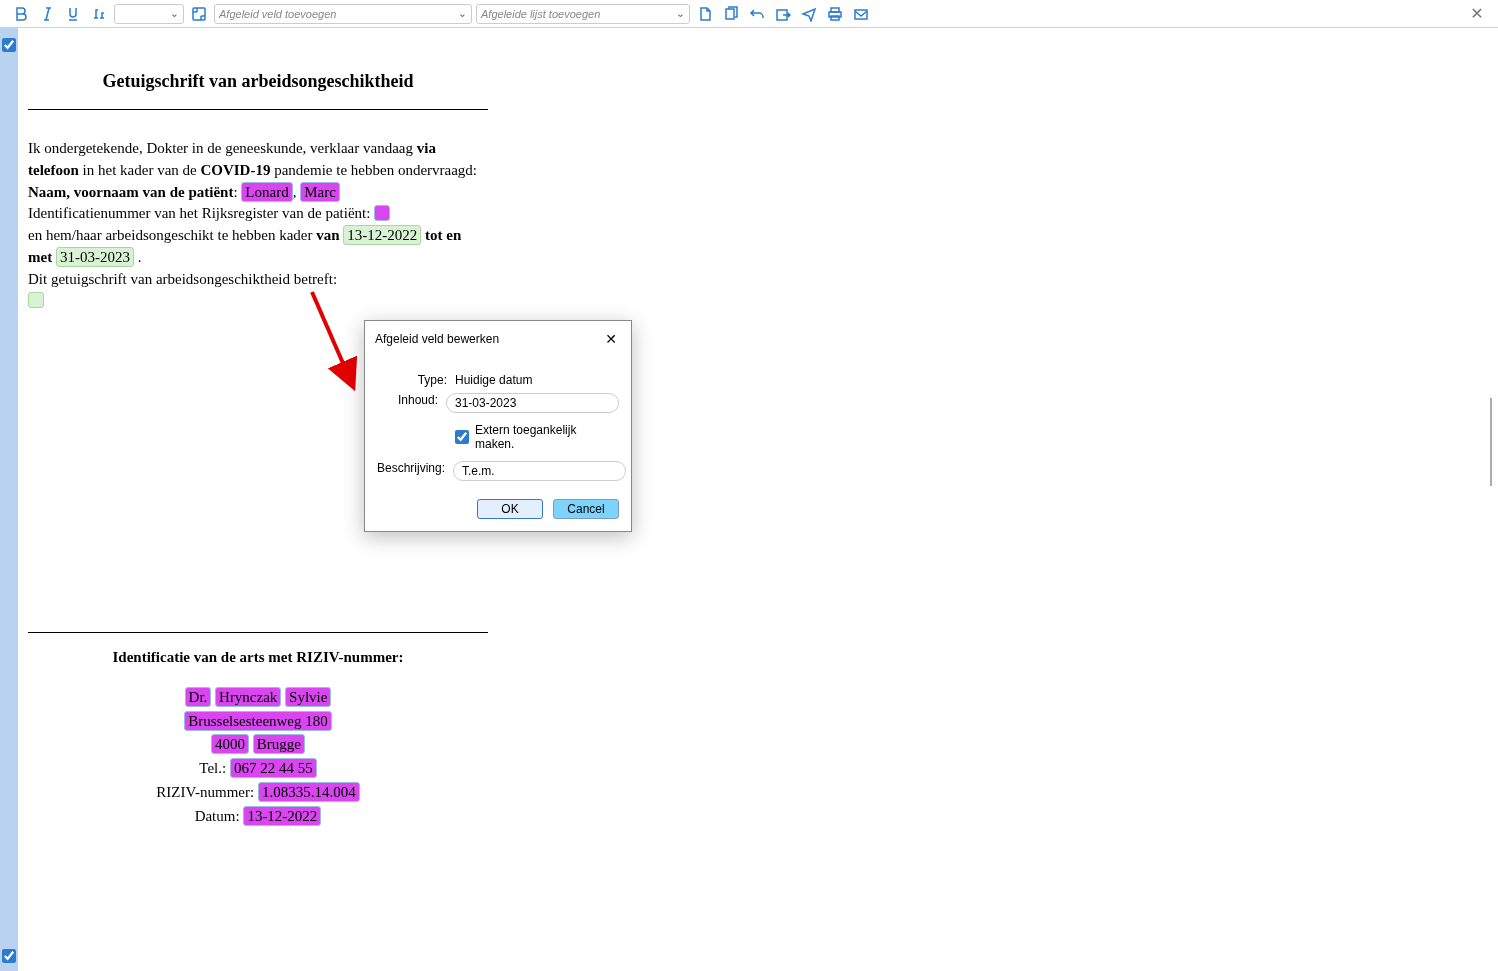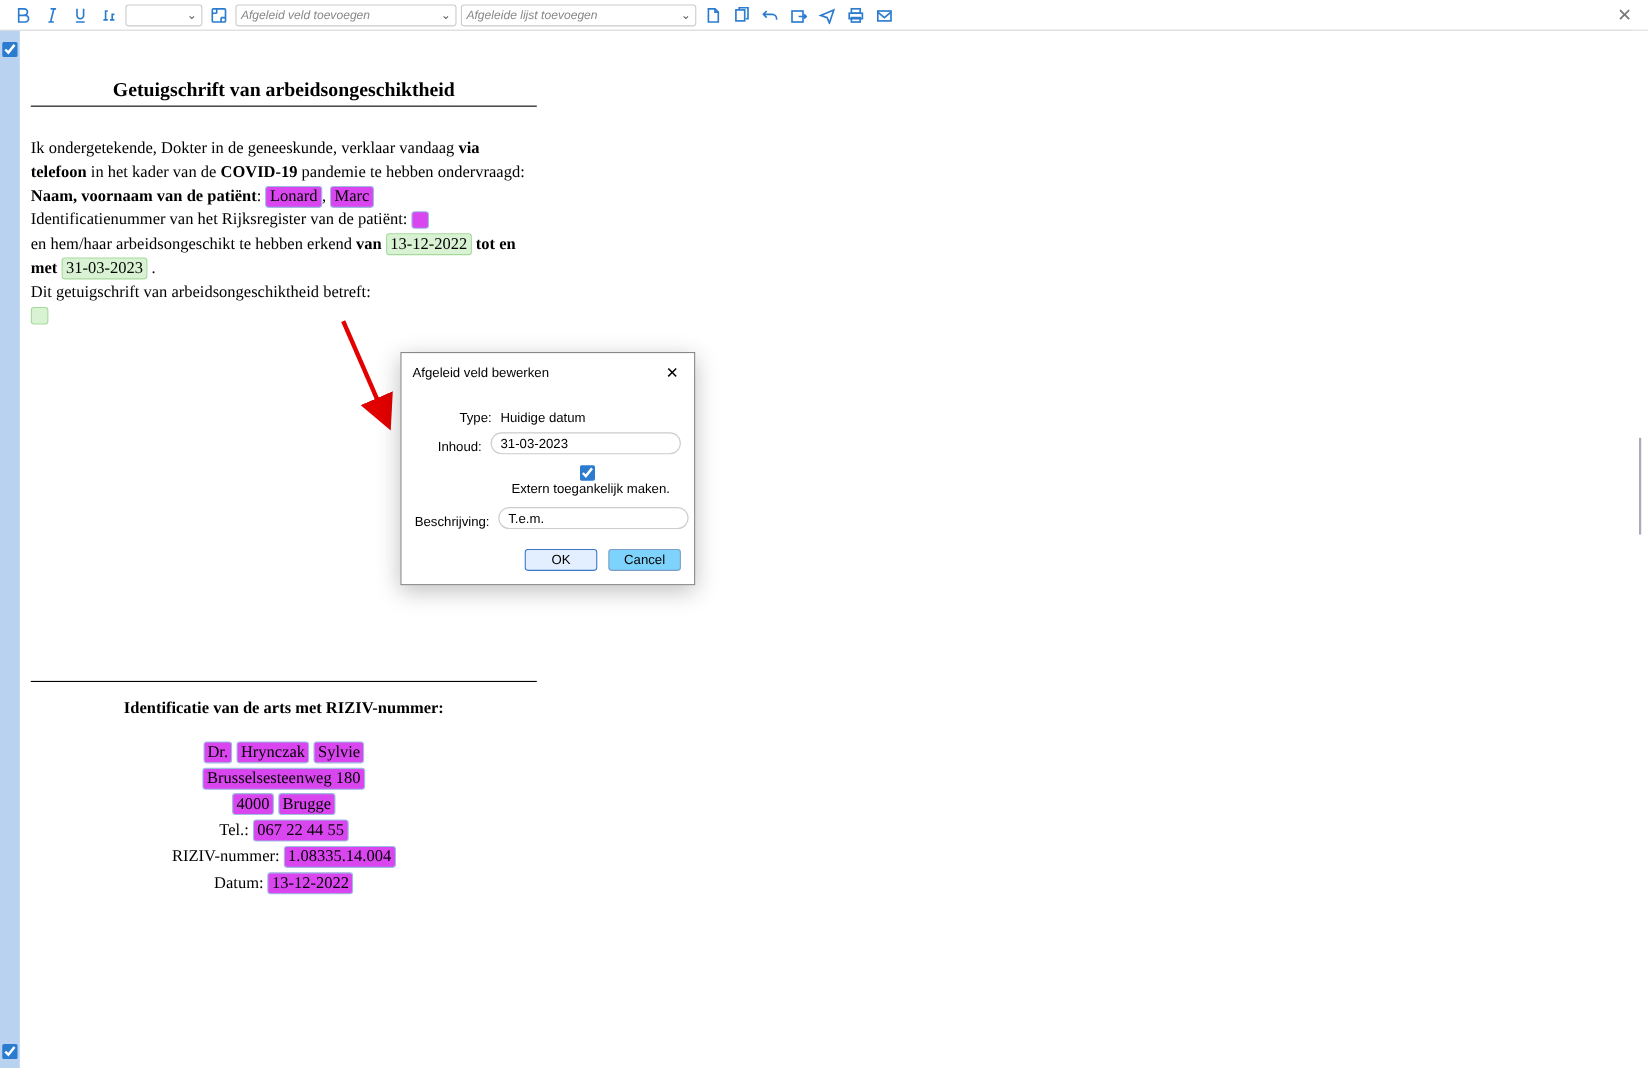--- a/index.html
+++ b/index.html
@@ -90,21 +90,21 @@
       font-size: 15px;
       line-height: 1.45;
       color: #000;
     }
 
     h1.title {
       font-family: "Times New Roman", serif;
       font-size: 18px;
       font-weight: bold;
       text-align: center;
-      padding-bottom: 2px;
+      padding-bottom: 15px;
       margin-bottom: 28px;
       border-bottom: 1px solid #000;
       margin-left: 0;
     }
 
     .fld-blue {
       background: #d946ef;
       border: 1px solid #9dbde0;
       border-radius: 3px;
       padding: 0 3px;
@@ -166,21 +166,21 @@
       align-items: center;
       justify-content: center;
       font-size: 14px;
       cursor: pointer;
     }
     .dialog-body {
       padding: 16px 12px 8px 12px;
     }
     .drow {
       display: flex;
-      align-items: flex-end;
+      align-items: flex-start;
       margin-bottom: 6px;
     }
     .dlab {
       width: 70px;
       text-align: right;
       margin-right: 8px;
       color: #000;
       font-size: 12px;
     }
     .dval {
@@ -195,21 +195,20 @@
       padding: 0 8px;
       font-size: 12px;
       outline: none;
     }
     .dcheck {
       margin-left: 78px;
       display: flex;
       align-items: center;
       margin-top: 10px;
       margin-bottom: 10px;
-      flex-direction: column;
     }
     .dcheck input {
       accent-color: #2b7ccf;
       margin-right: 6px;
       width: 14px;
       height: 14px;
     }
     .dialog-footer {
       display: flex;
       justify-content: flex-end;
@@ -287,21 +286,21 @@
   <div class="sel" style="width:70px">
     <span></span>
     <span class="caret">⌄</span>
   </div>
   <div class="tool-btn">
     <svg class="tool-svg" width="16" height="16">
         <rect x="2" y="2" width="12" height="12" rx="1"></rect>
         <path d="M6 2v4M10 10v4M2 6h4M10 10h4"></path>
       </svg>
   </div>
-  <div class="sel" style="width:201px">
+  <div class="sel" style="width:258px">
     <span>Afgeleid veld toevoegen</span>
     <span class="caret">⌄</span>
   </div>
   <div class="sel" style="width:214px">
     <span>Afgeleide lijst toevoegen</span>
     <span class="caret">⌄</span>
   </div>
   <div class="tool-btn">
     <svg class="tool-svg" width="16" height="16">
         <path d="M4 2h6l3 3v9H4z"></path>
@@ -372,21 +371,21 @@
         <b>Naam, voornaam van de patiënt</b>:
         <span class="fld-blue">Lonard</span><span>, </span><span class="fld-blue">Marc</span>
       </p>
 
       <p>
         <span>Identificatienummer van het Rijksregister van de patiënt: </span>
         <span class="fld-blue empty"></span>
       </p>
 
       <p>
-        <span>en hem/haar arbeidsongeschikt te hebben erkend </span>
+        <span>en hem/haar arbeidsongeschikt te hebben kader </span>
         <b>van</b>
         <span class="fld-green">13-12-2022</span>
         <b> tot en met </b>
         <span class="fld-green">31-03-2023</span><span> .</span>
       </p>
 
       <p>
         <span>Dit getuigschrift van arbeidsongeschiktheid betreft:</span>
       </p>
       <p>

